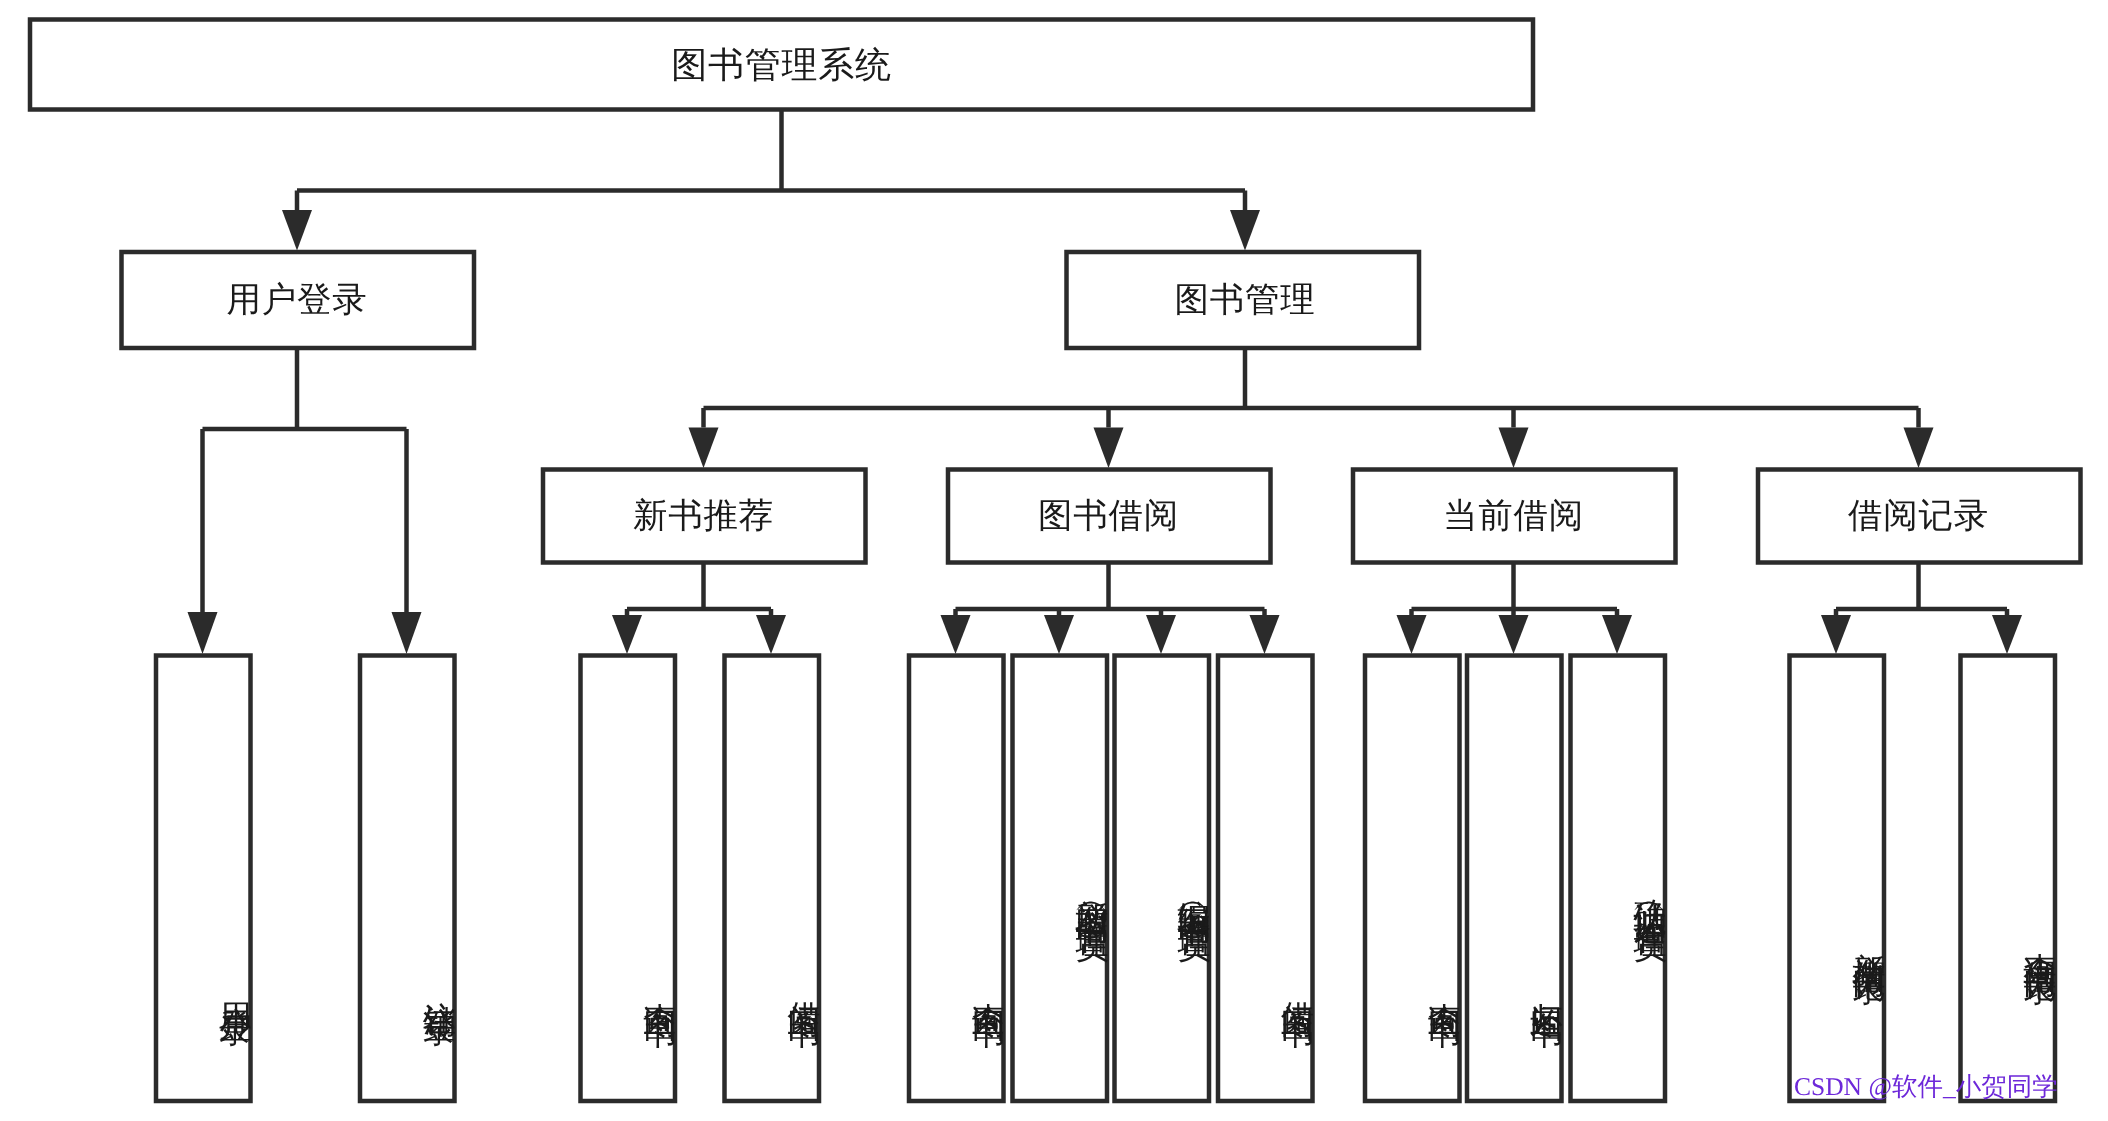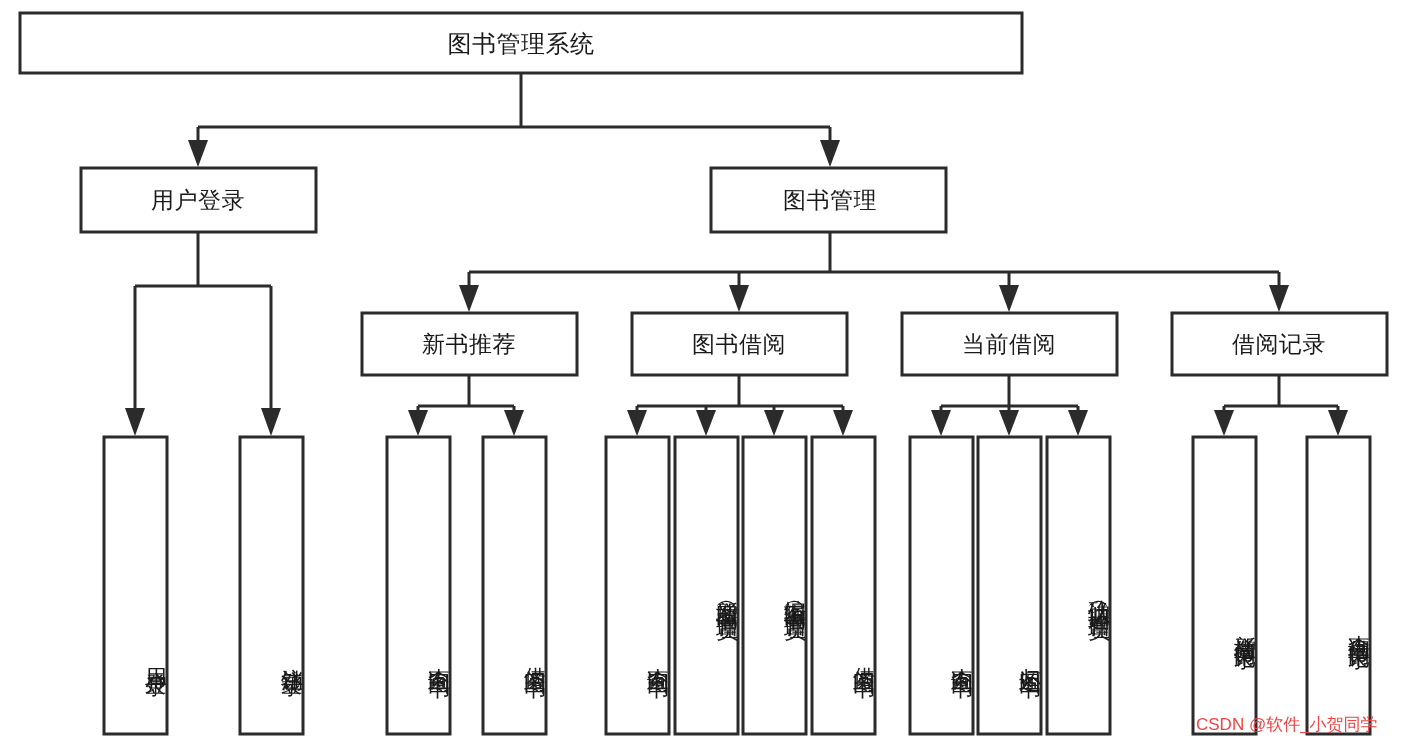--- a/index.html
+++ b/index.html
@@ -73,23 +73,23 @@
     display: flex;
     align-items: flex-start;
     justify-content: center;
     pointer-events: none;
     user-select: none;
   }
   .watermark {
     position: absolute;
     left: 1196px;
     top: 713px;
-    font-family: Liberation Sans, sans-serif;
+    font-family: Liberation Serif, serif;
     font-size: 17px;
-    color: #ef4444;
+    color: #6d28d9;
     white-space: nowrap;
     user-select: none;
   }
 </style>
 </head>
 <body>
 
 <div id="diagram-root">
 
   <svg id="flow" viewBox="0 0 1405 747">

